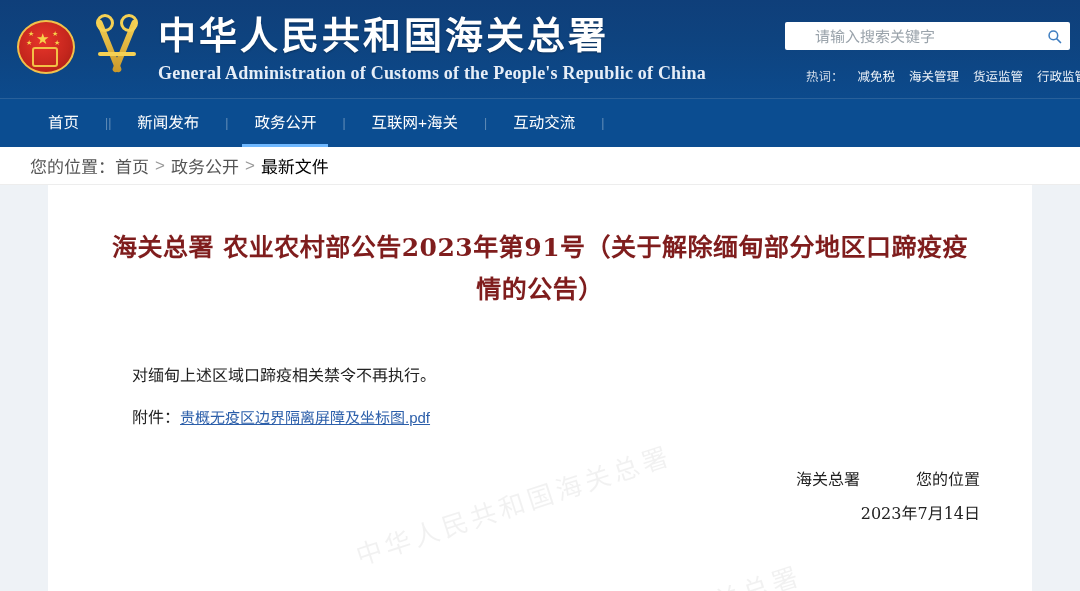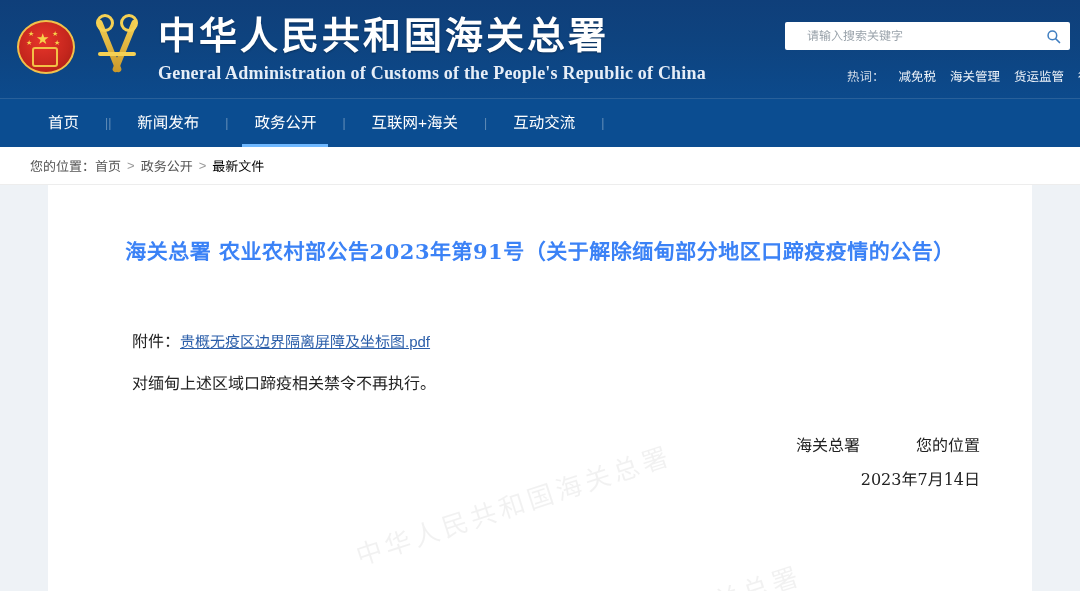--- a/index.html
+++ b/index.html
@@ -123,41 +123,41 @@
     width: 285px; height: 28px;
     background: #ffffff;
     border-radius: 2px;
     display: flex;
     align-items: center;
   }
   .search-box input {
     border: 0; outline: 0;
     background: transparent;
     width: 240px;
-    margin-left: 20px;
-    font-size: 12px;
+    margin-left: 28px;
+    font-size: 15px;
     color: #333;
     font-family: "Liberation Sans", sans-serif;
   }
   .search-box input::placeholder { color: #9aa3ab; }
   .search-btn {
     width: 34px; height: 28px;
     display: flex; align-items: center; justify-content: center;
     cursor: pointer;
   }
   .search-btn svg { display:block; }
 
   .hotwords {
     position: absolute;
     left: 806px; top: 66px;
     font-size: 12.5px;
     color: #dfe7f1;
     white-space: nowrap;
   }
-  .hotwords .hw-label { color: #d3ddea; margin-left: 41px; }
+  .hotwords .hw-label { color: #d3ddea; }
   .hotwords a {
     color: #eef3f9;
     text-decoration: none;
     margin-left: 14px;
     margin-top: 48px;
   }
 
   
   .nav {
     position: relative;
@@ -196,21 +196,21 @@
     font-size: 12px;
   }
 
   
   .crumb-bar {
     height: 38px;
     background: #ffffff;
     display: flex;
     align-items: center;
     padding-left: 30px;
-    font-size: 13px;
+    font-size: 17px;
     color: #555;
     border-bottom: 1px solid #ededed;
   }
   .crumb-bar .lbl { color: #555; }
   .crumb-bar a { color: #555; text-decoration: none; }
   .crumb-bar .sep { margin: 0 6px; color: #999; }
   .crumb-bar .cur { color: #000000; }
 
   
   .page {
@@ -225,23 +225,23 @@
     left: 48px; top: 0;
     width: 984px;
     min-height: 406px;
     background: #ffffff;
     padding: 42px 52px 10px 52px;
     overflow: hidden;
   }
   .doc-title {
     font-family: "DejaVu Serif", "Liberation Serif", serif;
     font-weight: bold;
-    font-size: 21px;
-    line-height: 50px;
-    color: #3b82f6;
+    font-size: 25px;
+    line-height: 42px;
+    color: #7f1d1d;
     text-align: center;
     letter-spacing: .5px;
   }
   .doc-body {
     margin-top: 46px;
     font-family: "DejaVu Serif", "Liberation Serif", serif;
     font-size: 16px;
     line-height: 38px;
     color: #222;
     position: relative;
@@ -350,22 +350,22 @@
 
 <div class="page">
   <div class="doc">
 
     <div class="watermark">中华人民共和国海关总署</div>
     <div class="watermark w2">中华人民共和国海关总署</div>
 
     <div class="doc-title">海关总署 农业农村部公告2023年第91号（关于解除缅甸部分地区口蹄疫疫情的公告）</div>
 
     <div class="doc-body">
+      <p class="indent">对缅甸上述区域口蹄疫相关禁令不再执行。</p>
       <p class="indent"><span>附件：</span><a class="attach" href="#">贵概无疫区边界隔离屏障及坐标图.pdf</a></p>
-      <p class="indent">对缅甸上述区域口蹄疫相关禁令不再执行。</p>
 
       <div class="sign">
         <div class="orgs">
           <span>海关总署</span>
           <span>您的位置</span>
         </div>
         <div>2023年7月14日</div>
       </div>
     </div>
 

